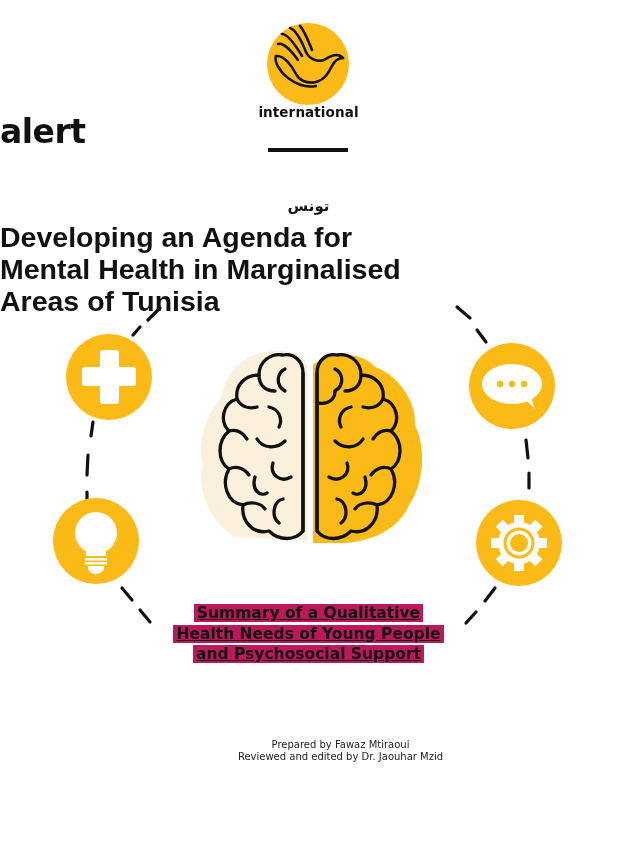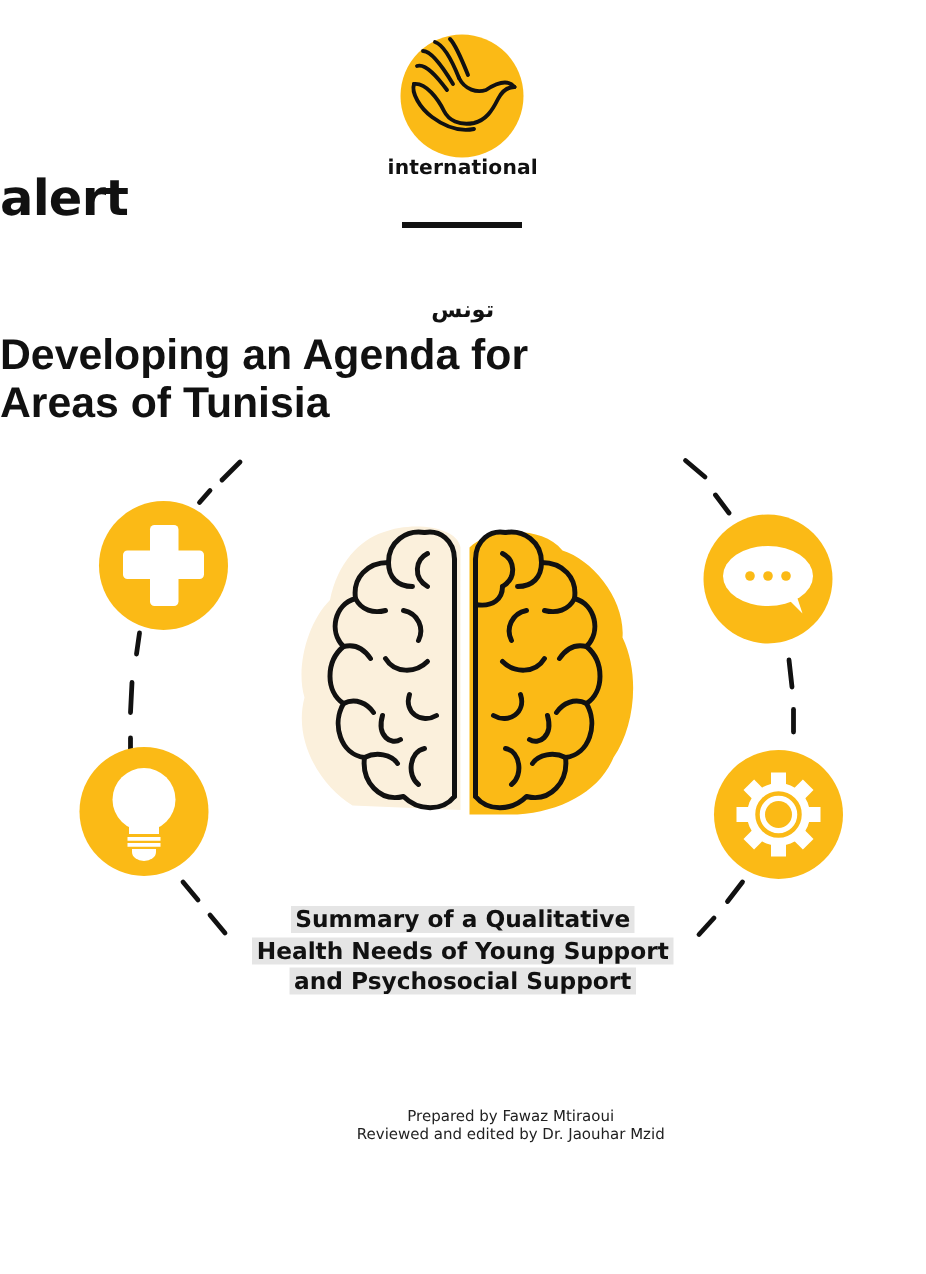--- a/index.html
+++ b/index.html
@@ -9,21 +9,21 @@
   #brand-small { left:0; width:617px; top:104px; text-align:center; font-family:"DejaVu Sans", sans-serif; font-weight:bold; font-size:13.5px; letter-spacing:0.1px; color:#111; }
   #brand-big { left:0; width:617px; top:112px; text-align:left; font-family:"DejaVu Sans", sans-serif; font-weight:bold; font-size:33px; letter-spacing:-0.5px; color:#111; line-height:40px; }
   #brand-rule { left:268px; top:148px; width:80px; height:4px; background:#111; }
   #brand-arabic { left:0; width:617px; top:152px; text-align:center; font-family:"DejaVu Sans", sans-serif; font-weight:bold; font-size:15px; color:#111;margin-top:45px; }
   #title { left:0; width:617px; top:221px; text-align:left; font-family:"Liberation Sans", sans-serif; font-weight:bold; font-size:28.5px; line-height:32px; color:#111; }
   #title div { white-space:nowrap; }
   #ring { left:0; top:0; width:617px; height:849px; pointer-events:none; }
   .icon-circle { position:absolute; border-radius:50%; background:#FBBA16; width:86px; height:86px; }
   #brain { left:195px; top:345px; width:230px; height:200px; }
   #summary { left:0; width:617px; top:603px; text-align:center; font-family:"DejaVu Sans", sans-serif; font-weight:bold; font-size:15.5px; line-height:20.5px; }
-  #summary span.hl { background:#e5e5e5; padding:0 3px; color:#111; }
+  #summary span.hl { background:#be185d; padding:0 3px; color:#111;text-decoration:underline; }
   #credits { left:0; width:617px; top:739px; text-align:center; font-family:"DejaVu Sans", sans-serif; font-size:10px; line-height:11.5px; color:#222;padding-left:32px; }
   #year { left:0; width:617px; top:851px; text-align:center; font-family:"DejaVu Sans", sans-serif; font-weight:bold; font-size:9.5px; color:#111; }
 </style>
 </head>
 <body>
 
 <div class="abs" id="logo">
   <svg width="84" height="84" viewBox="0 0 84 84">
     <circle cx="42" cy="42" r="41" fill="#FBBA16"></circle>
     <g fill="none" stroke="#111" stroke-width="2.6" stroke-linecap="round" stroke-linejoin="round">
@@ -37,20 +37,21 @@
     </g>
   </svg>
 </div>
 <div class="abs" id="brand-small">international</div>
 <div class="abs" id="brand-big">alert</div>
 <div class="abs" id="brand-rule"></div>
 <div class="abs" id="brand-arabic">تونس</div>
 
 <div class="abs" id="title">
   <div>Developing an Agenda for</div>
+  <div>Mental Health in Marginalised</div>
   <div>Areas of Tunisia</div>
 </div>
 
 <svg class="abs" id="ring" viewBox="0 0 617 849">
   <g stroke="#111" stroke-width="3.2" stroke-linecap="round" fill="none">
 
     <line x1="148" y1="320" x2="160" y2="308"></line>
     <line x1="133" y1="335" x2="140" y2="327"></line>
 
     <line x1="93" y1="422" x2="91" y2="436"></line>
@@ -152,21 +153,21 @@
       <path d="M152 118 C156 130 144 138 134 132"></path>
       <path d="M182 160 C174 156 164 158 160 164"></path>
       <path d="M170 132 C174 146 164 152 158 148"></path>
       <path d="M142 154 C152 156 154 172 146 178"></path>
     </g>
   </svg>
 </div>
 
 <div class="abs" id="summary">
   <div><span class="hl">Summary of a Qualitative</span></div>
-  <div><span class="hl">Health Needs of Young Support</span></div>
+  <div><span class="hl">Health Needs of Young People</span></div>
   <div><span class="hl">and Psychosocial Support</span></div>
 </div>
 
 <div class="abs" id="credits">
   <div>Prepared by Fawaz Mtiraoui</div>
   <div>Reviewed and edited by Dr. Jaouhar Mzid</div>
 </div>
 
 <div class="abs" id="year">2022</div>
 

